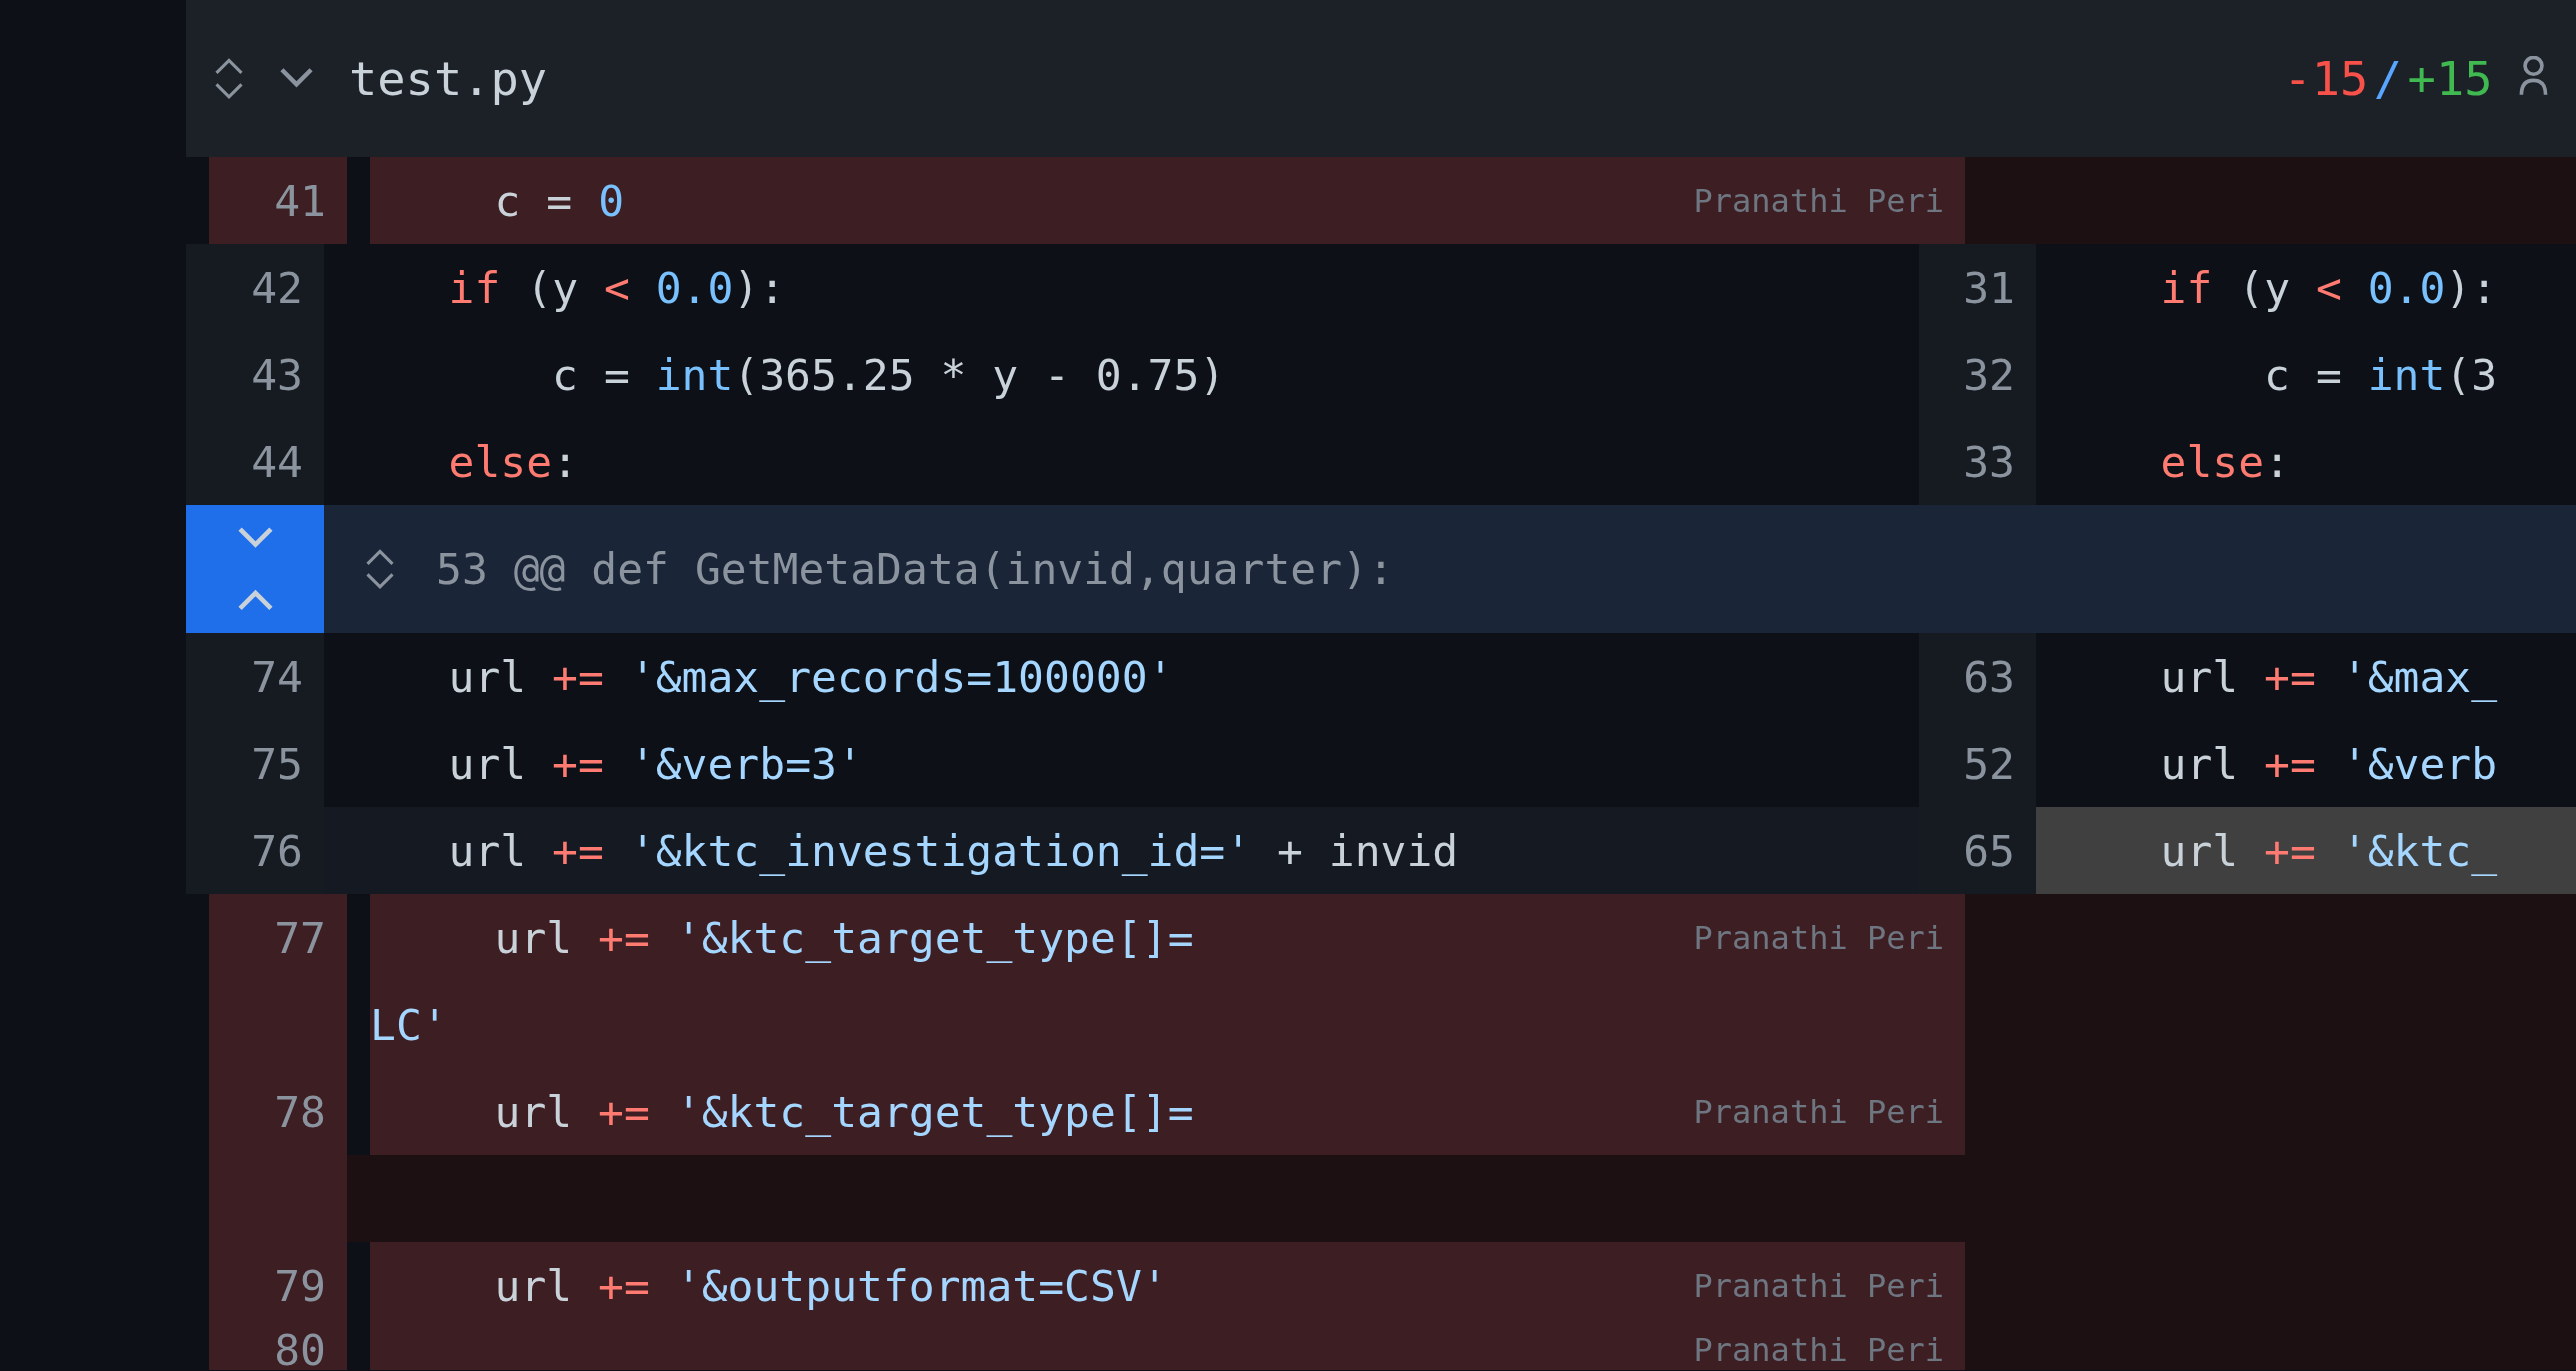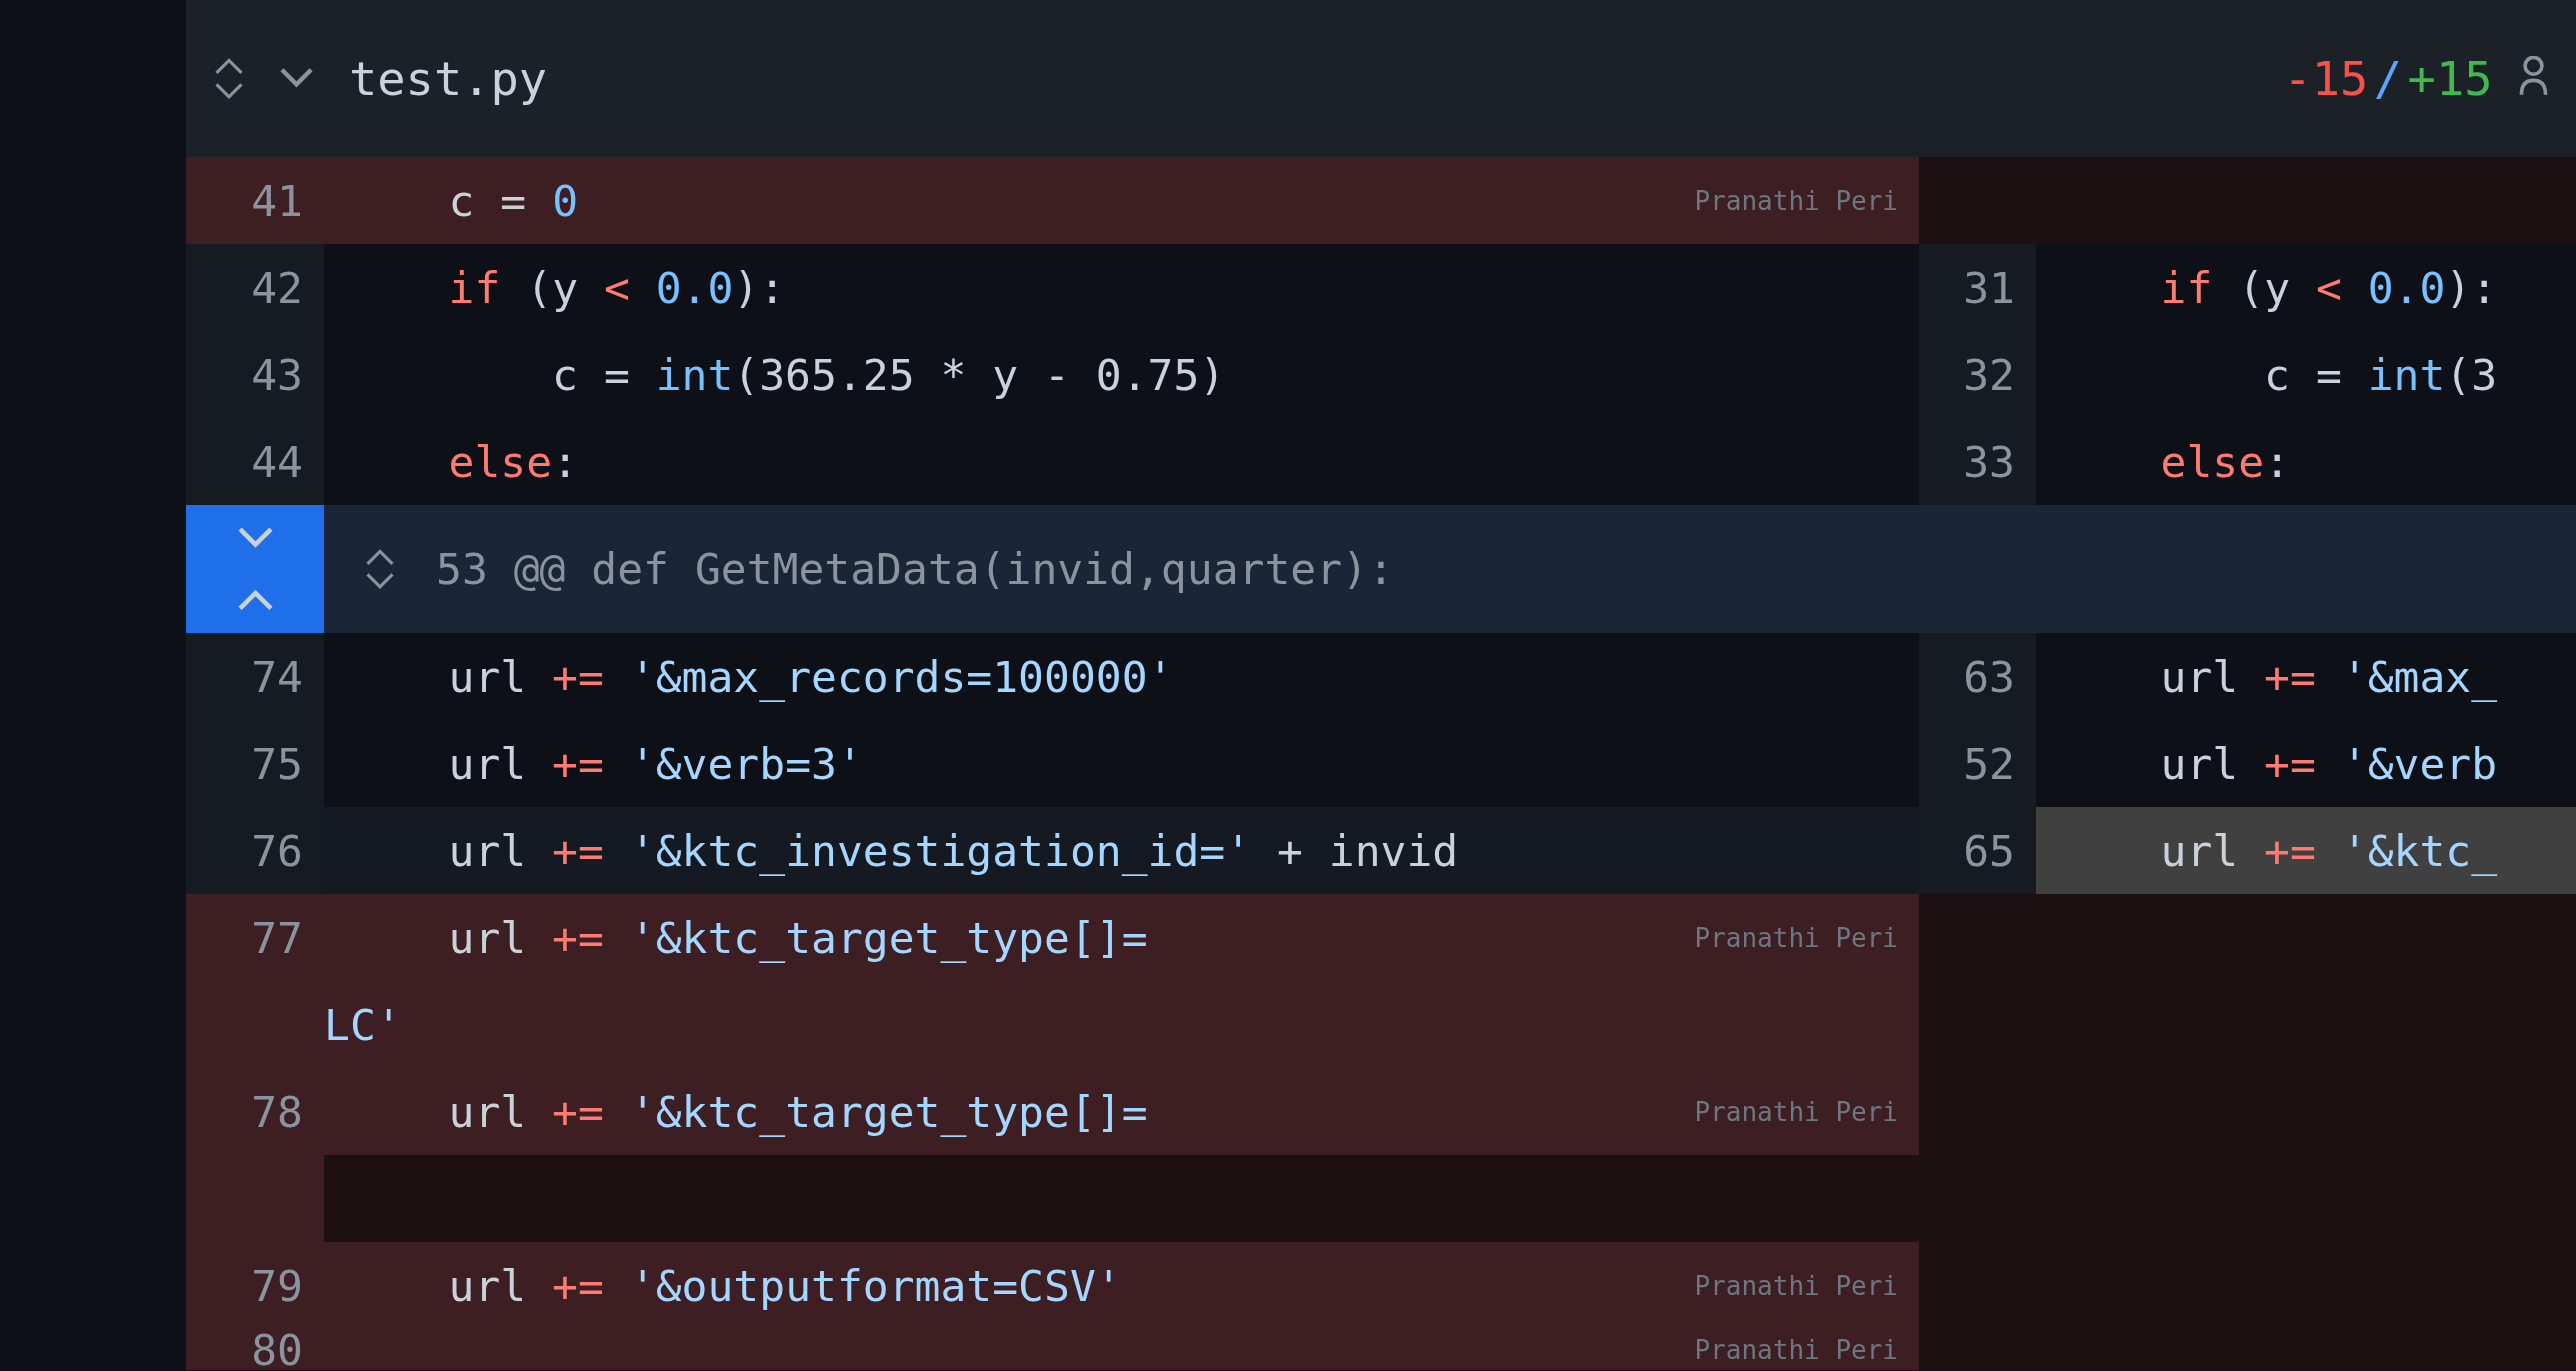--- a/index.html
+++ b/index.html
@@ -71,20 +71,21 @@
   font-size: 43px;
 }
 .diff-row {
   display: flex;
   height: 87px;
   align-items: stretch;
 }
 .diff-row.deleted .left-gutter,
 .diff-row.deleted .left-code {
   background: #3d1e22;
+  margin-left: 23px;
 }
 .diff-row.deleted .right-gutter,
 .diff-row.deleted .right-code {
   background: #1c1013;
 }
 .diff-row.context .left-gutter { background: #161b22; }
 .diff-row.context .left-code { background: #0d1117; }
 .diff-row.context .right-gutter { background: #161b22; }
 .diff-row.context .right-code { background: #0d1117; }
 .diff-row.ctx-hi .left-gutter { background: #161b22; }
@@ -120,21 +121,21 @@
 .right-code {
   flex: 1;
   display: flex;
   align-items: center;
   padding-left: 21px;
   overflow: hidden;
   white-space: nowrap;
 }
 .blame {
   color: #6e7681;
-  font-size: 26px;
+  font-size: 32px;
   position: absolute;
   right: 21px;
 }
 .code-content { white-space: pre; }
 .wrap-continue {
   padding-left: 0;
 }
 
 .hunk-header {
   display: flex;

